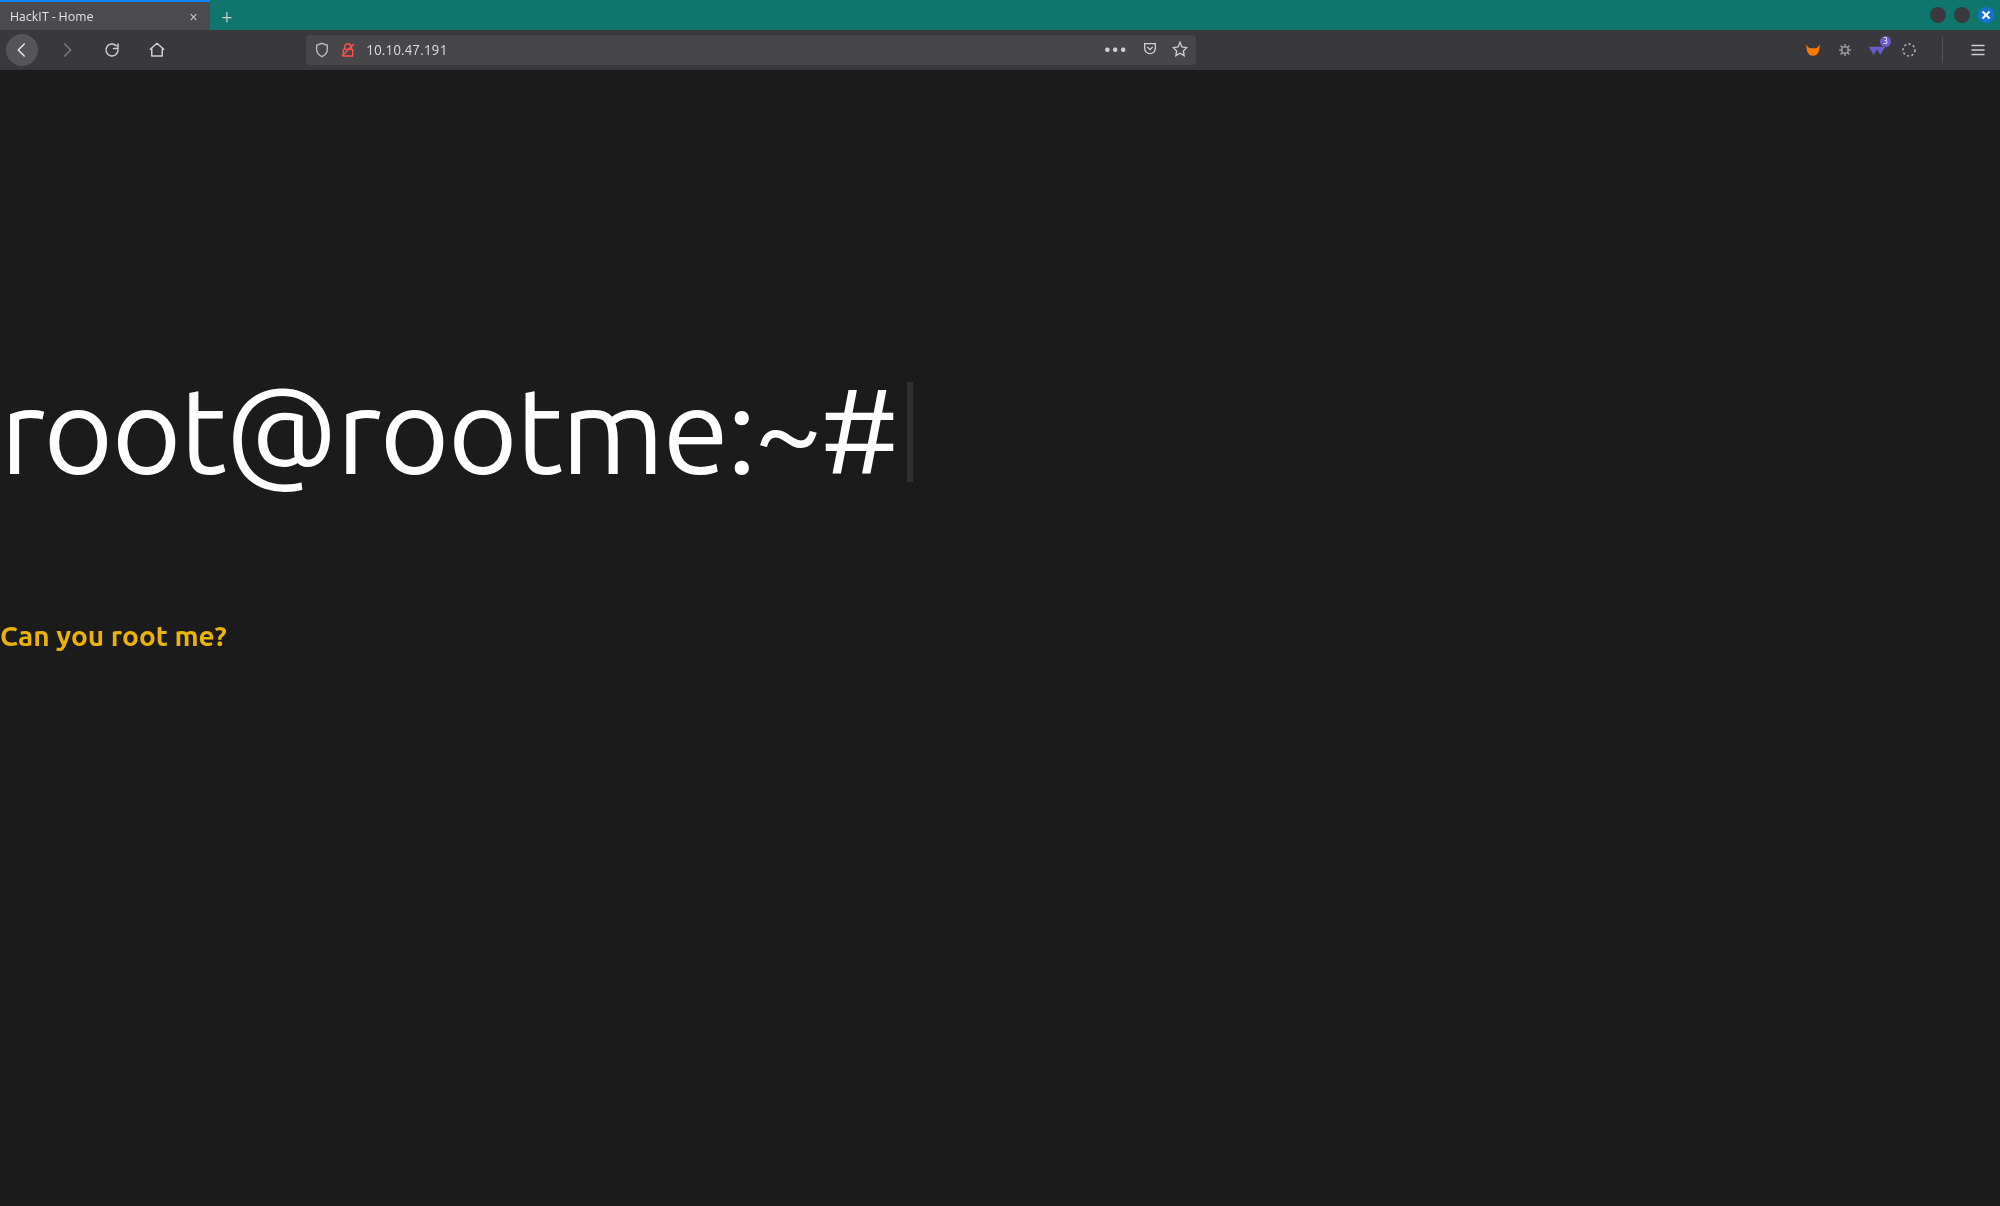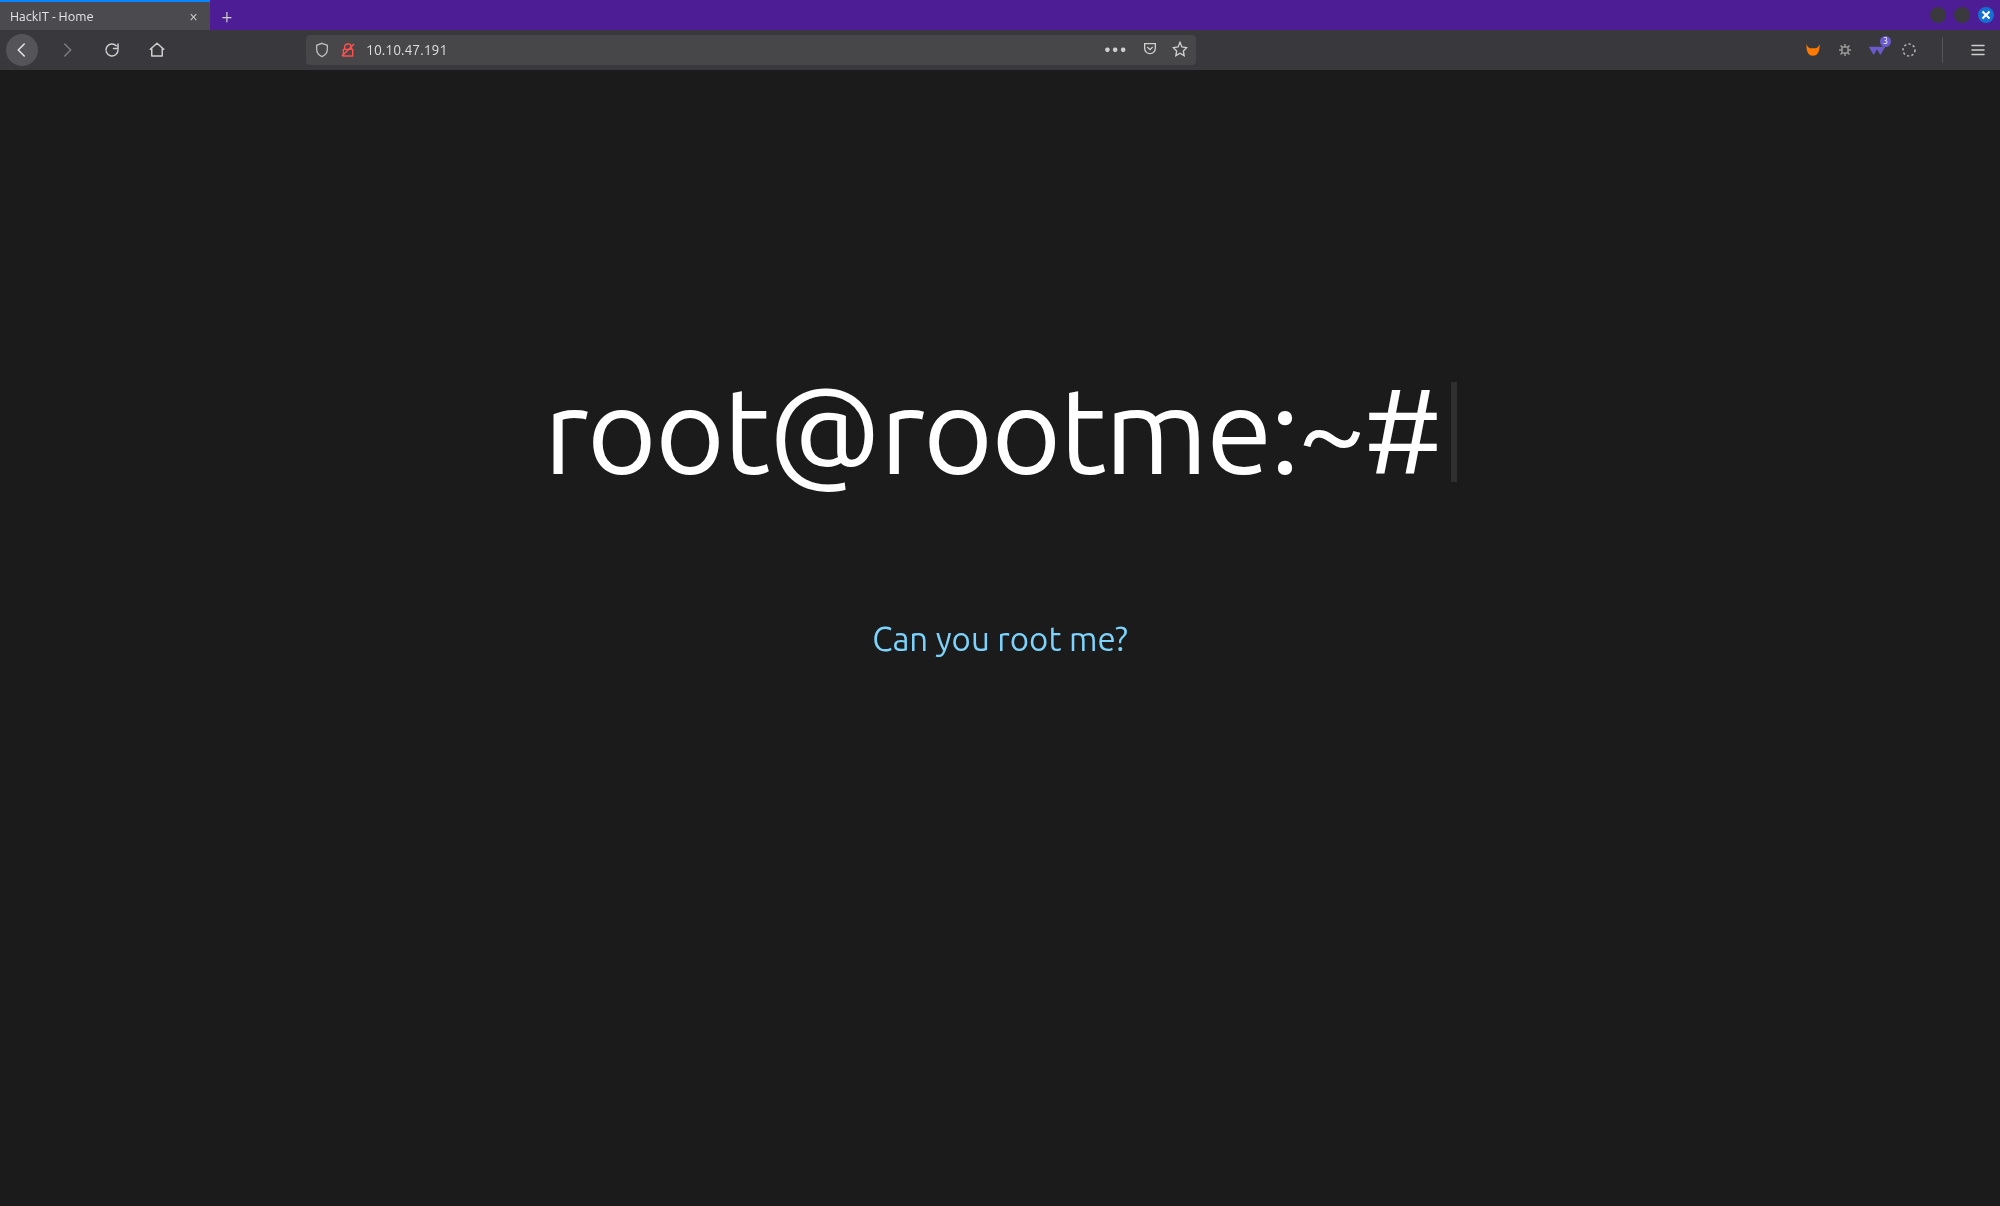--- a/index.html
+++ b/index.html
@@ -2,21 +2,21 @@
 <html><head>
 <meta charset="utf-8">
 <style>
   * { margin: 0; padding: 0; box-sizing: border-box; }
   html, body { width: 100%; height: 100%; overflow: hidden; font-family: "Segoe UI", "Ubuntu", "Cantarell", sans-serif; }
   body { background: #1b1b1b; }
 
   
   .titlebar {
     height: 30px;
-    background: #4c1d95;
+    background: #0f766e;
     display: flex;
     align-items: center;
     position: relative;
   }
   .window-dots {
     position: absolute;
     right: 6px;
     top: 50%;
     transform: translateY(-50%);
     display: flex;
@@ -143,44 +143,44 @@
   .divider { width:1px; height:26px; background:#555; margin:0 6px; }
 
   
   .page {
     position:absolute;
     left:0; right:0;
     top:70px; bottom:0;
     background:#1b1b1b;
     display:flex;
     flex-direction:column;
-    align-items:center;
+    align-items:flex-start;
     color:#fff;
   }
   .hero {
     margin-top: 300px;
     font-size: 120px;
     font-weight: 400;
     letter-spacing: -2px;
     position:relative;
     line-height: 1;
   }
   .hero .cursor {
     display:inline-block;
     width: 6px;
     height: 100px;
     background: #2f2f2f;
     margin-left: 10px;
     vertical-align: -8px;
   }
   .tagline {
     margin-top: 130px;
-    font-size: 33px;
-    font-weight: 400;
-    color: #7dd3fc;
+    font-size: 28px;
+    font-weight: 700;
+    color: #eab308;
   }
 </style>
 </head>
 <body>
 
 <div class="titlebar">
   <div class="tabstrip">
     <div class="tab">
       <span>HackIT - Home</span>
       <span class="tab-close">×</span>

